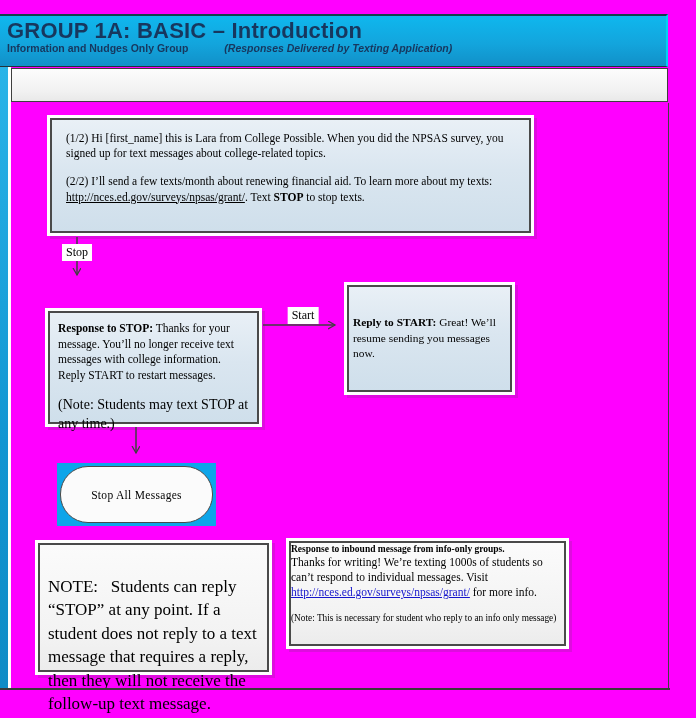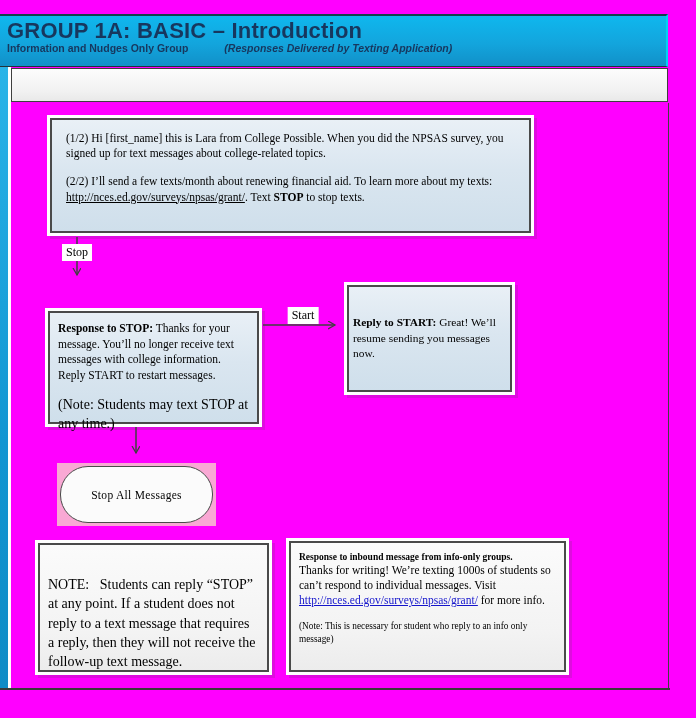--- a/index.html
+++ b/index.html
@@ -34,27 +34,27 @@
     box-shadow:0 0 0 3px #ffffff,3px 3px 0 3px rgba(70,70,70,.18);color:#000;}
   .blue-fill{background:linear-gradient(180deg,#e9f0f6 0%,#dae6f0 45%,#cfdfeb 100%);}
   .gray-fill{background:linear-gradient(180deg,#fbfbfb 0%,#f3f3f3 70%,#ececec 100%);}
 
   .intro-box{left:39px;top:15px;width:481px;height:115px;font-size:11.5px;line-height:1.32;padding:11px 9px;}
   .intro-box p{margin:0 0 13px 5px;}
   .response-box{left:37px;top:180px;width:211px;height:113px;font-size:11.5px;line-height:1.35;padding:8px 8px;margin-top:28px;}
   .response-box .note{margin-top:13px;font-size:14px;}
   .reply-box{left:336px;top:182px;width:165px;height:107px;font-size:11.4px;line-height:1.35;
     padding:0 4px;display:flex;align-items:center;}
-  .note-box{left:27px;top:440px;width:231px;height:129px;font-size:14px;line-height:1.38;padding:30px 8px 8px 8px;}
-  .inbound-box{left:278px;top:438px;width:277px;height:131px;font-size:11.5px;line-height:1.3;padding:8px;}
+  .note-box{left:27px;top:440px;width:231px;height:129px;font-size:17px;line-height:1.38;padding:30px 8px 8px 8px;}
+  .inbound-box{left:278px;top:438px;width:277px;height:105px;font-size:11.5px;line-height:1.3;}
   .inbound-box .head{font-size:9.5px;font-weight:bold;}
   .inbound-box .body{margin-top:0;}
   .inbound-box .note{margin-top:12px;font-size:9.3px;line-height:1.4;}
 
-  .terminator-wrap{position:absolute;left:46px;top:360px;width:159px;height:63px;background:#f9a8d4;}
+  .terminator-wrap{position:absolute;left:46px;top:360px;width:159px;height:63px;background:#0ea5e9;}
   .terminator{position:absolute;left:3px;top:3px;right:3px;bottom:3px;border:1.4px solid #4a4a4a;
     border-radius:28px;background:#fbfbfb;display:flex;align-items:center;justify-content:center;
     font-size:11.5px;letter-spacing:.3px;}
 
   .arrow-layer{position:absolute;left:0;top:0;width:657px;height:585px;pointer-events:none;}
   .edge-label{position:absolute;background:#ffffff;color:#000;font-size:12px;padding:1px 4px;
     transform:translateX(-50%);z-index:3;}
 
   b{font-weight:bold;}
   a.doc-link{color:#000;text-decoration:underline;overflow-wrap:anywhere;cursor:pointer;}

